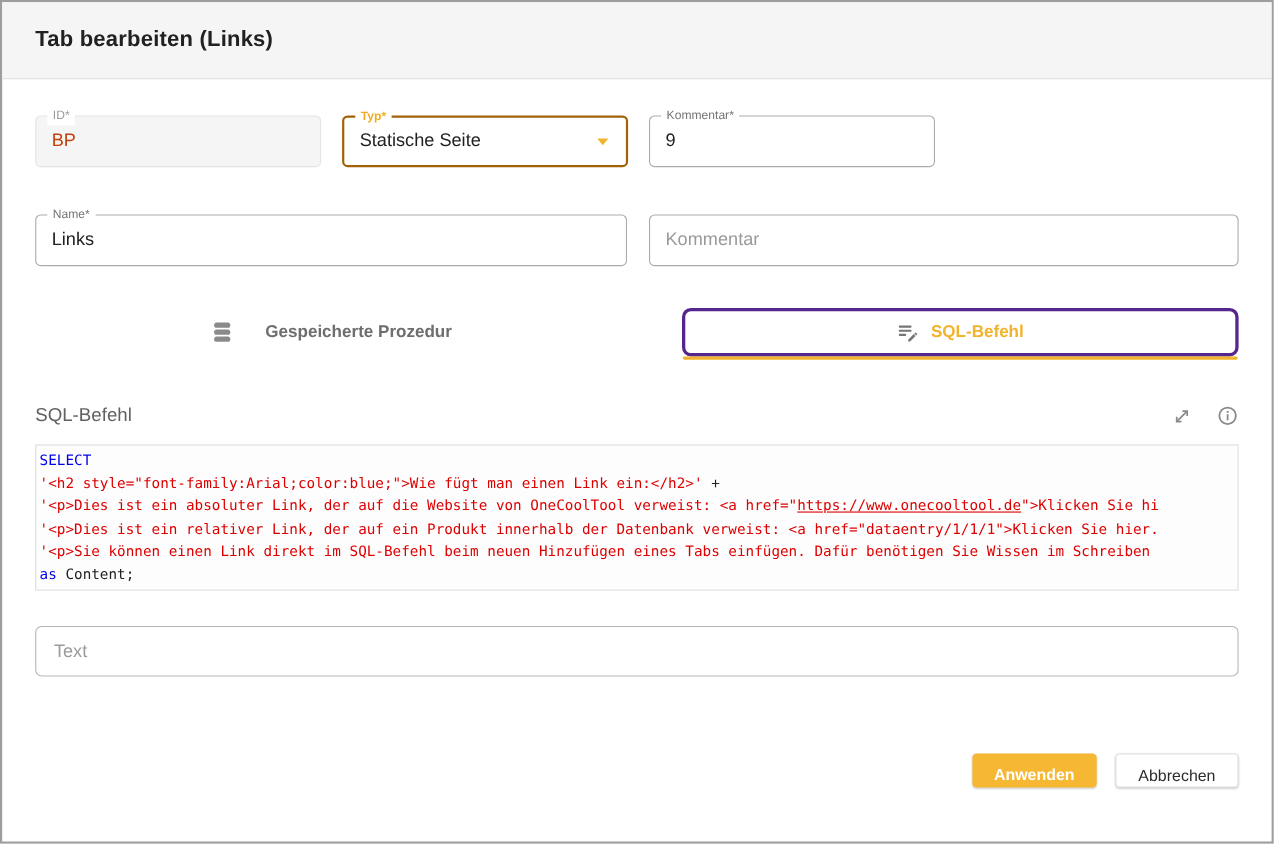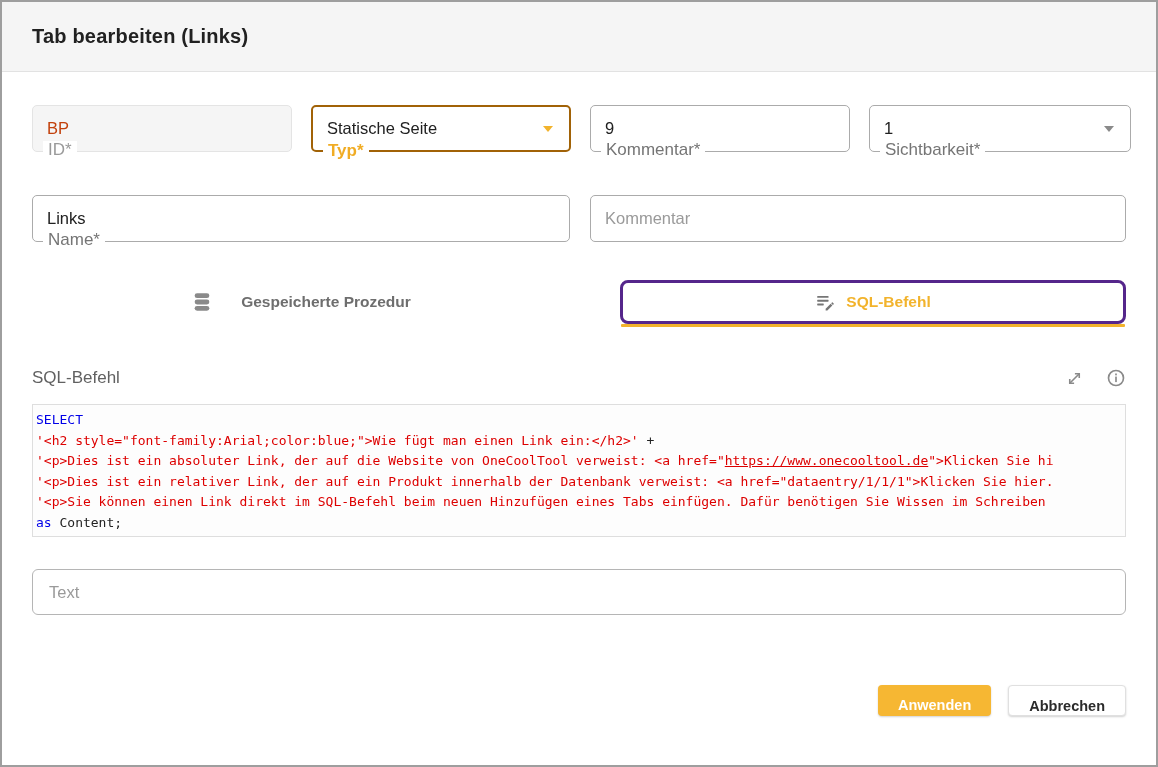--- a/index.html
+++ b/index.html
@@ -36,23 +36,23 @@
   .field {
     position:relative;
     height:47px;
     border:1px solid #ababab;
     border-radius:5px;
     background:#fff;
     display:flex; align-items:center;
   }
   .field .flabel {
     position:absolute; top:-9px; left:10px;
-    font-size:17px; color:#757575;
+    font-size:11px; color:#757575;
     background:#fff; padding:0 5px;
-    line-height:17px; white-space:nowrap;margin-top:44px;
+    line-height:17px; white-space:nowrap;
   }
   .field .fvalue, .field input {
     border:none; outline:none; background:transparent;
     font-family:"Liberation Sans", sans-serif;
     font-size:16.5px; color:#212121;
     padding:0 14px; width:100%;
   }
   .field input::placeholder { color:#9a9a9a; opacity:1; }
 
   .field.disabled { background:#f5f5f5; border-color:#e4e4e4; }
@@ -150,21 +150,21 @@
     font-family:"Liberation Sans", sans-serif;
     font-size:14.5px; font-weight:bold;
     padding:12px 20px;
     box-shadow:0 1px 2px rgba(0,0,0,.18);
   }
   .btn-apply {
     background:#f6b733; border:none; color:#ffffff;
   }
   .btn-cancel {
     background:#ffffff; border:1px solid #e0e0e0; color:#2b2b2b;
-    font-weight:bold;
+    font-weight:normal;
   }
 </style>
 </head>
 <body>
 
 <div class="dialog">
 
   <div class="dialog-header">
     <div class="dialog-title">Tab bearbeiten (Links)</div>
   </div>
@@ -183,25 +183,20 @@
         <span class="flabel">Typ*</span>
         <span class="fvalue">Statische Seite</span>
         <span class="caret amber"></span>
       </div>
 
       <div class="field w-260">
         <span class="flabel">Kommentar*</span>
         <input type="text" value="9" style="">
       </div>
 
-      <div class="field w-262">
-        <span class="flabel">Sichtbarkeit*</span>
-        <span class="fvalue">1</span>
-        <span class="caret"></span>
-      </div>
     </div>
 
     
     <div class="row row-2">
 
       <div class="field w-538">
         <span class="flabel">Name*</span>
         <input type="text" value="Links" style="">
       </div>
 

